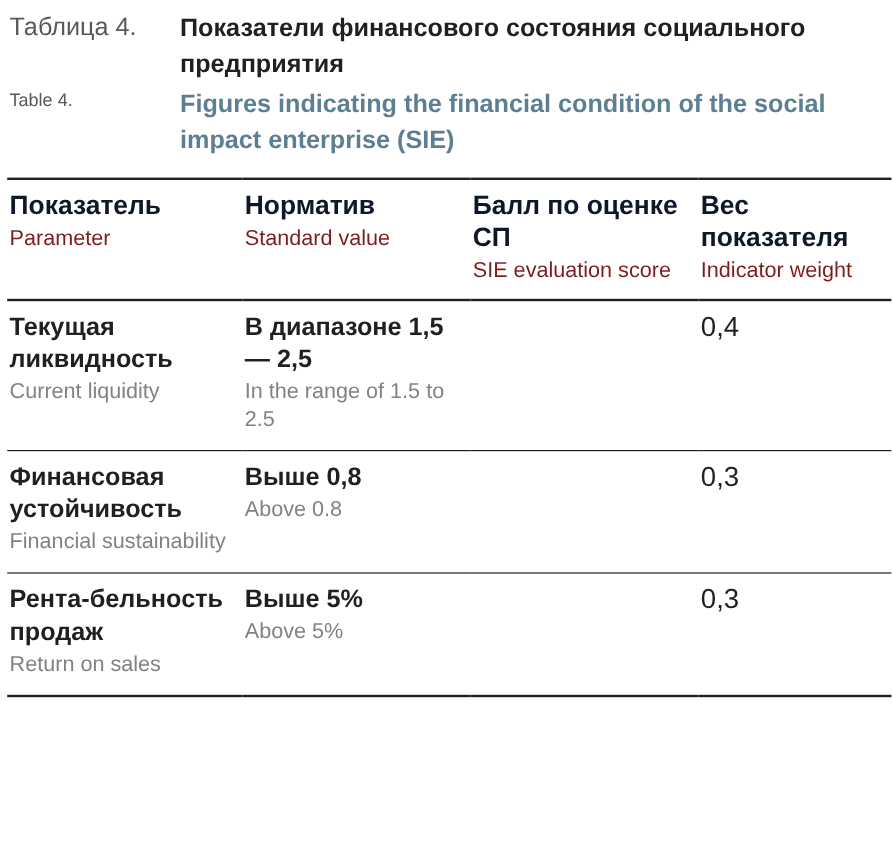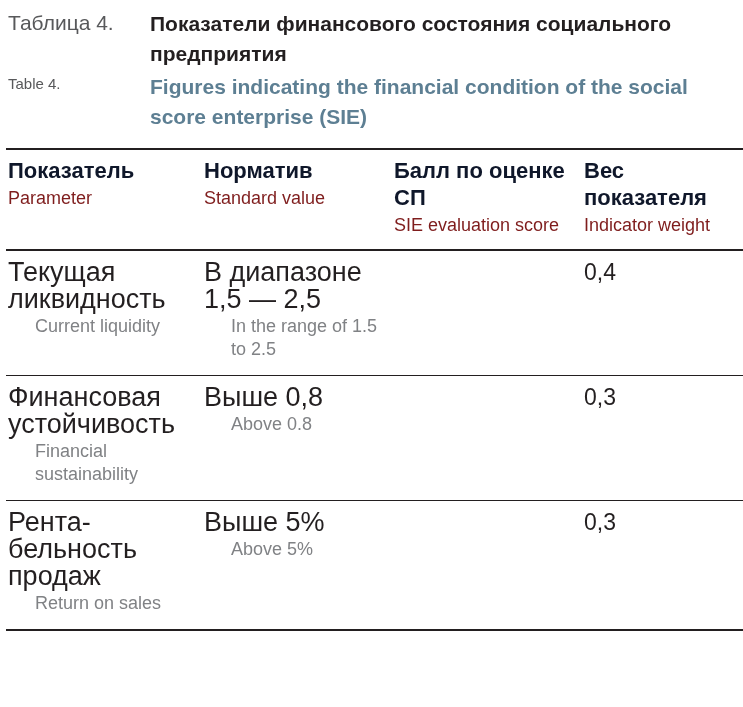--- a/index.html
+++ b/index.html
@@ -102,32 +102,32 @@
   }
   .hdr-en {
     font-size: 18px;
     font-weight: normal;
     color: #7f1d1d;
     line-height: 24px;
     display: block;
     margin-top: 2px;
   }
   .cell-ru {
-    font-size: 27px;
+    font-size: 21px;
     color: #231f20;
     line-height: 27px;
     display: block;
+    font-weight: bold;
   }
   .cell-en {
     font-size: 18px;
     color: #808285;
     line-height: 23px;
     display: block;
     margin-top: 2px;
-    margin-left: 27px;
   }
   .cell-plain {
     font-size: 23px;
     color: #231f20;
     line-height: 27px;
     display: block;
   }
   .nowrap-pre { white-space: pre-line; }
 </style>
 </head>
@@ -135,21 +135,21 @@
 
 <div class="page">
 
   <div class="caption">
     <div class="caption-row">
       <span class="caption-label-ru">Таблица 4.</span>
       <span class="caption-title-ru caption-block-ru">Показатели финансового состояния социального предприятия</span>
     </div>
     <div class="caption-row">
       <span class="caption-label-en">Table 4.</span>
-      <span class="caption-title-en caption-block-en">Figures indicating the financial condition of the social score enterprise (SIE)</span>
+      <span class="caption-title-en caption-block-en">Figures indicating the financial condition of the social impact enterprise (SIE)</span>
     </div>
   </div>
 
   <div class="table-wrap">
     <table class="data">
       <colgroup>
         <col class="col-1">
         <col class="col-2">
         <col class="col-3">
         <col class="col-4">

